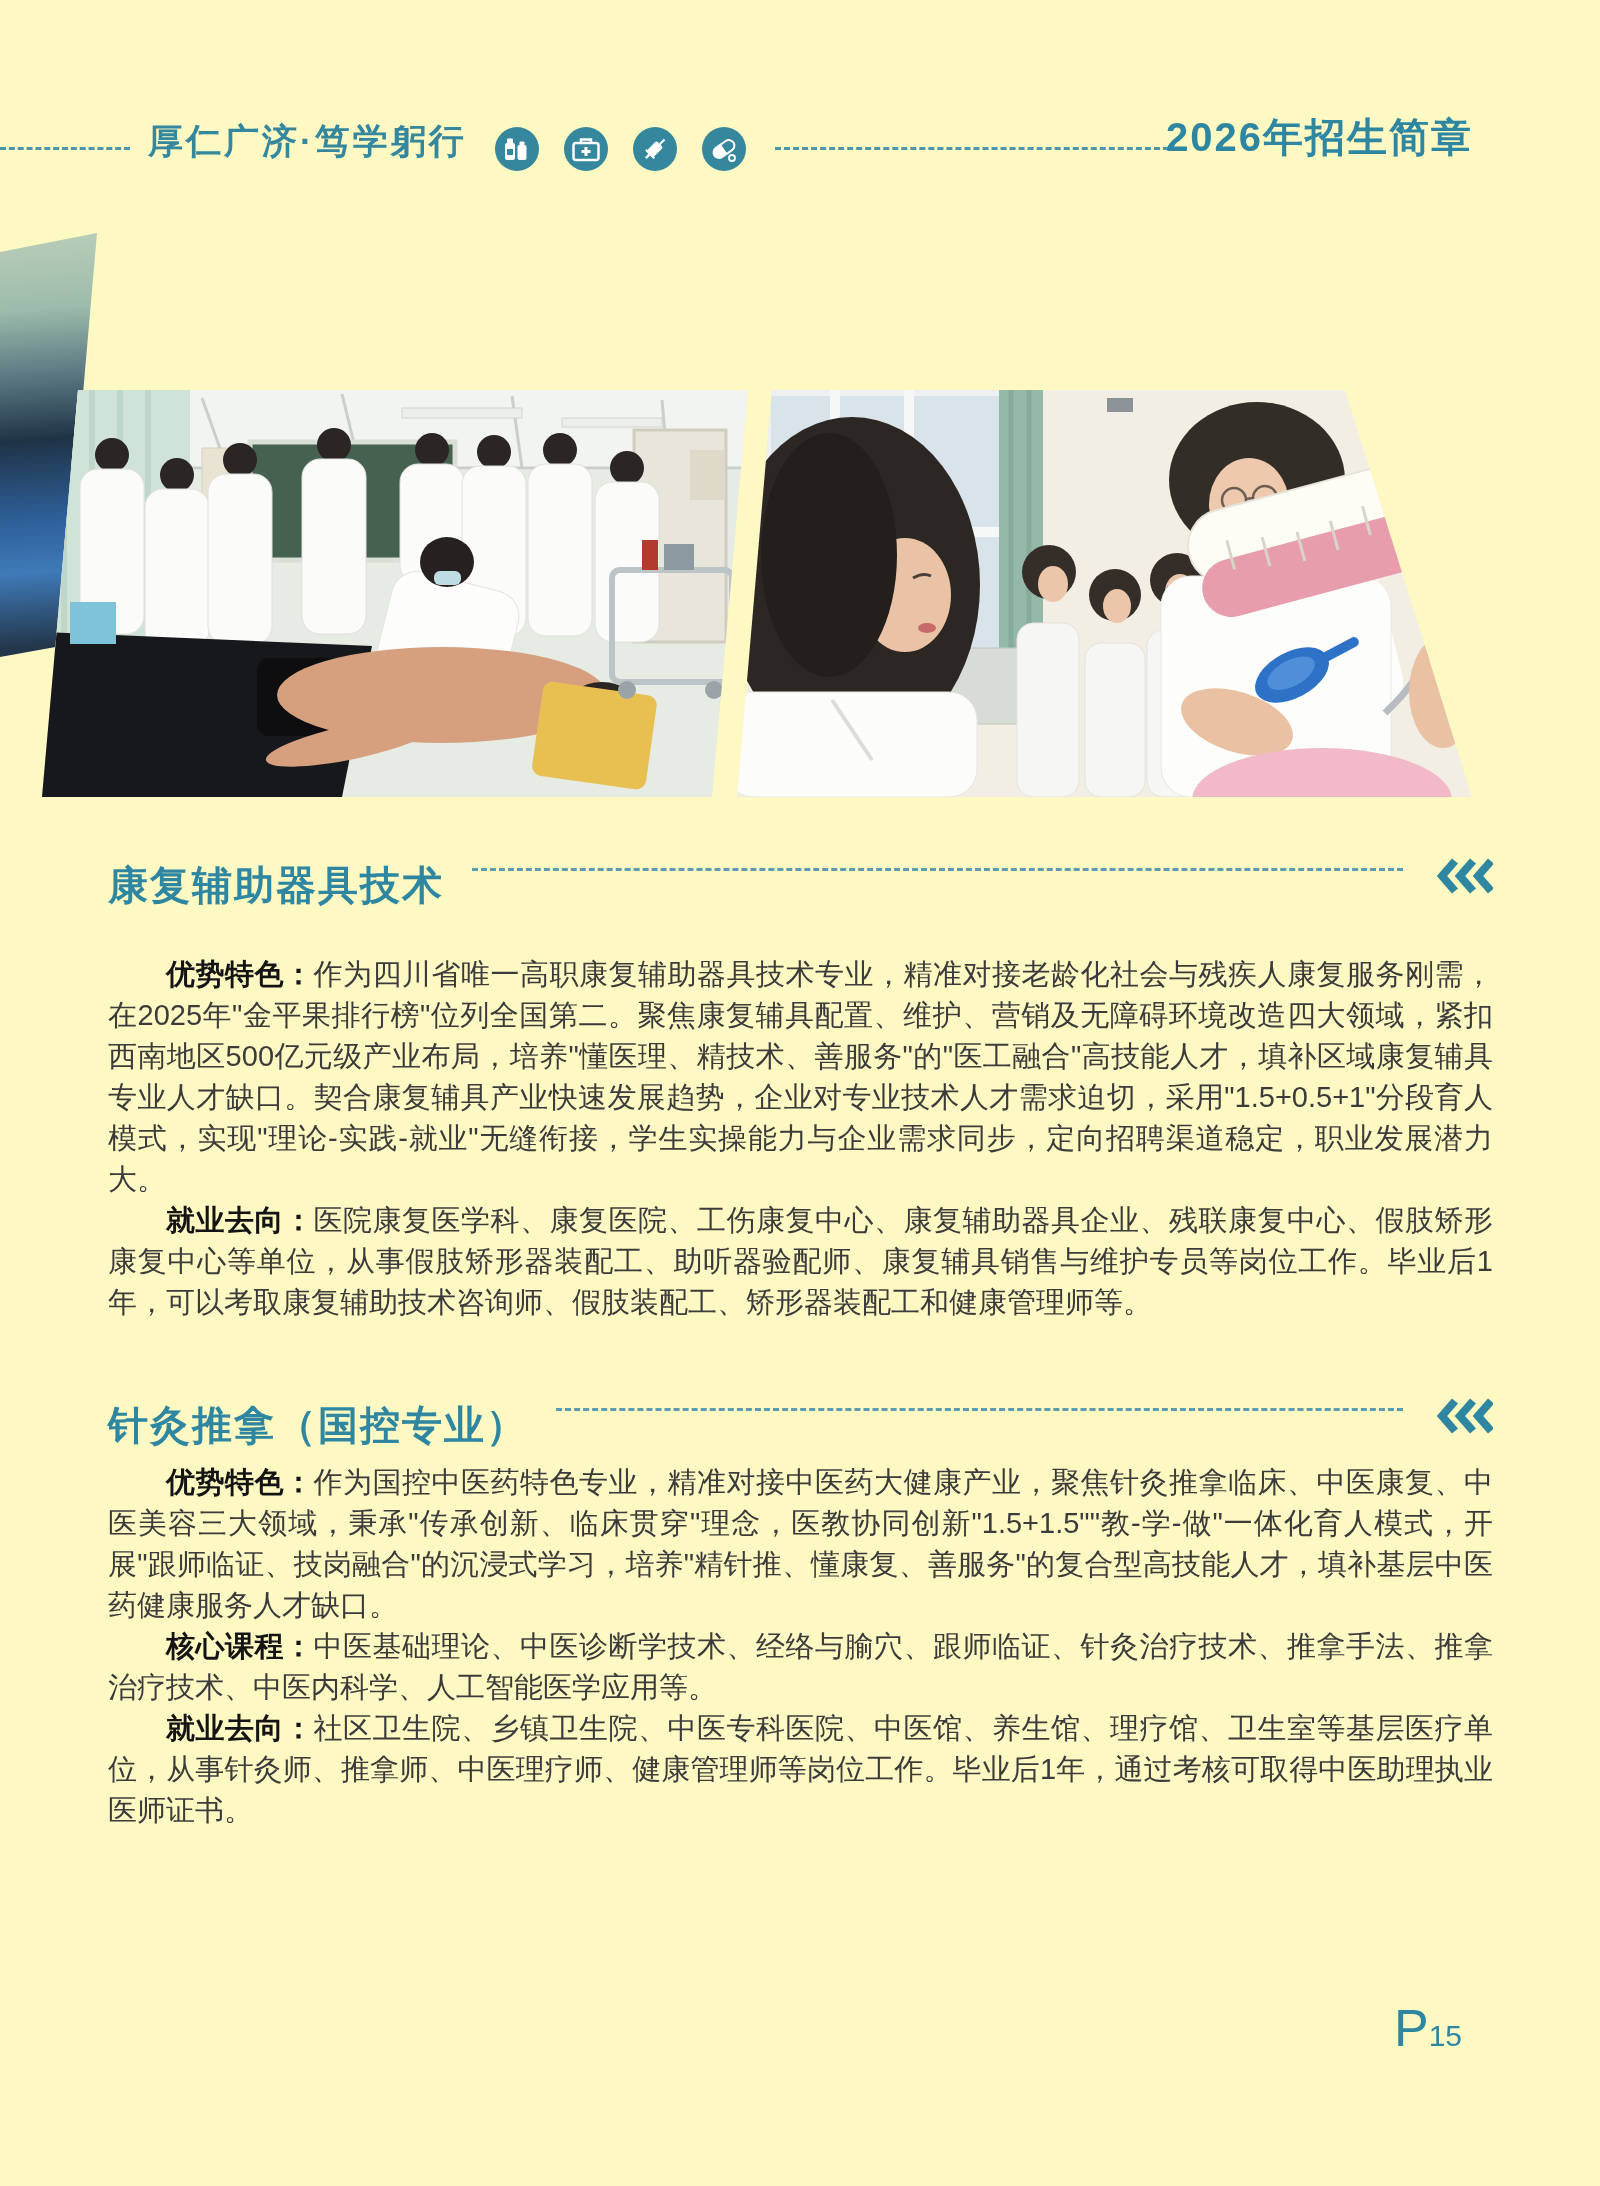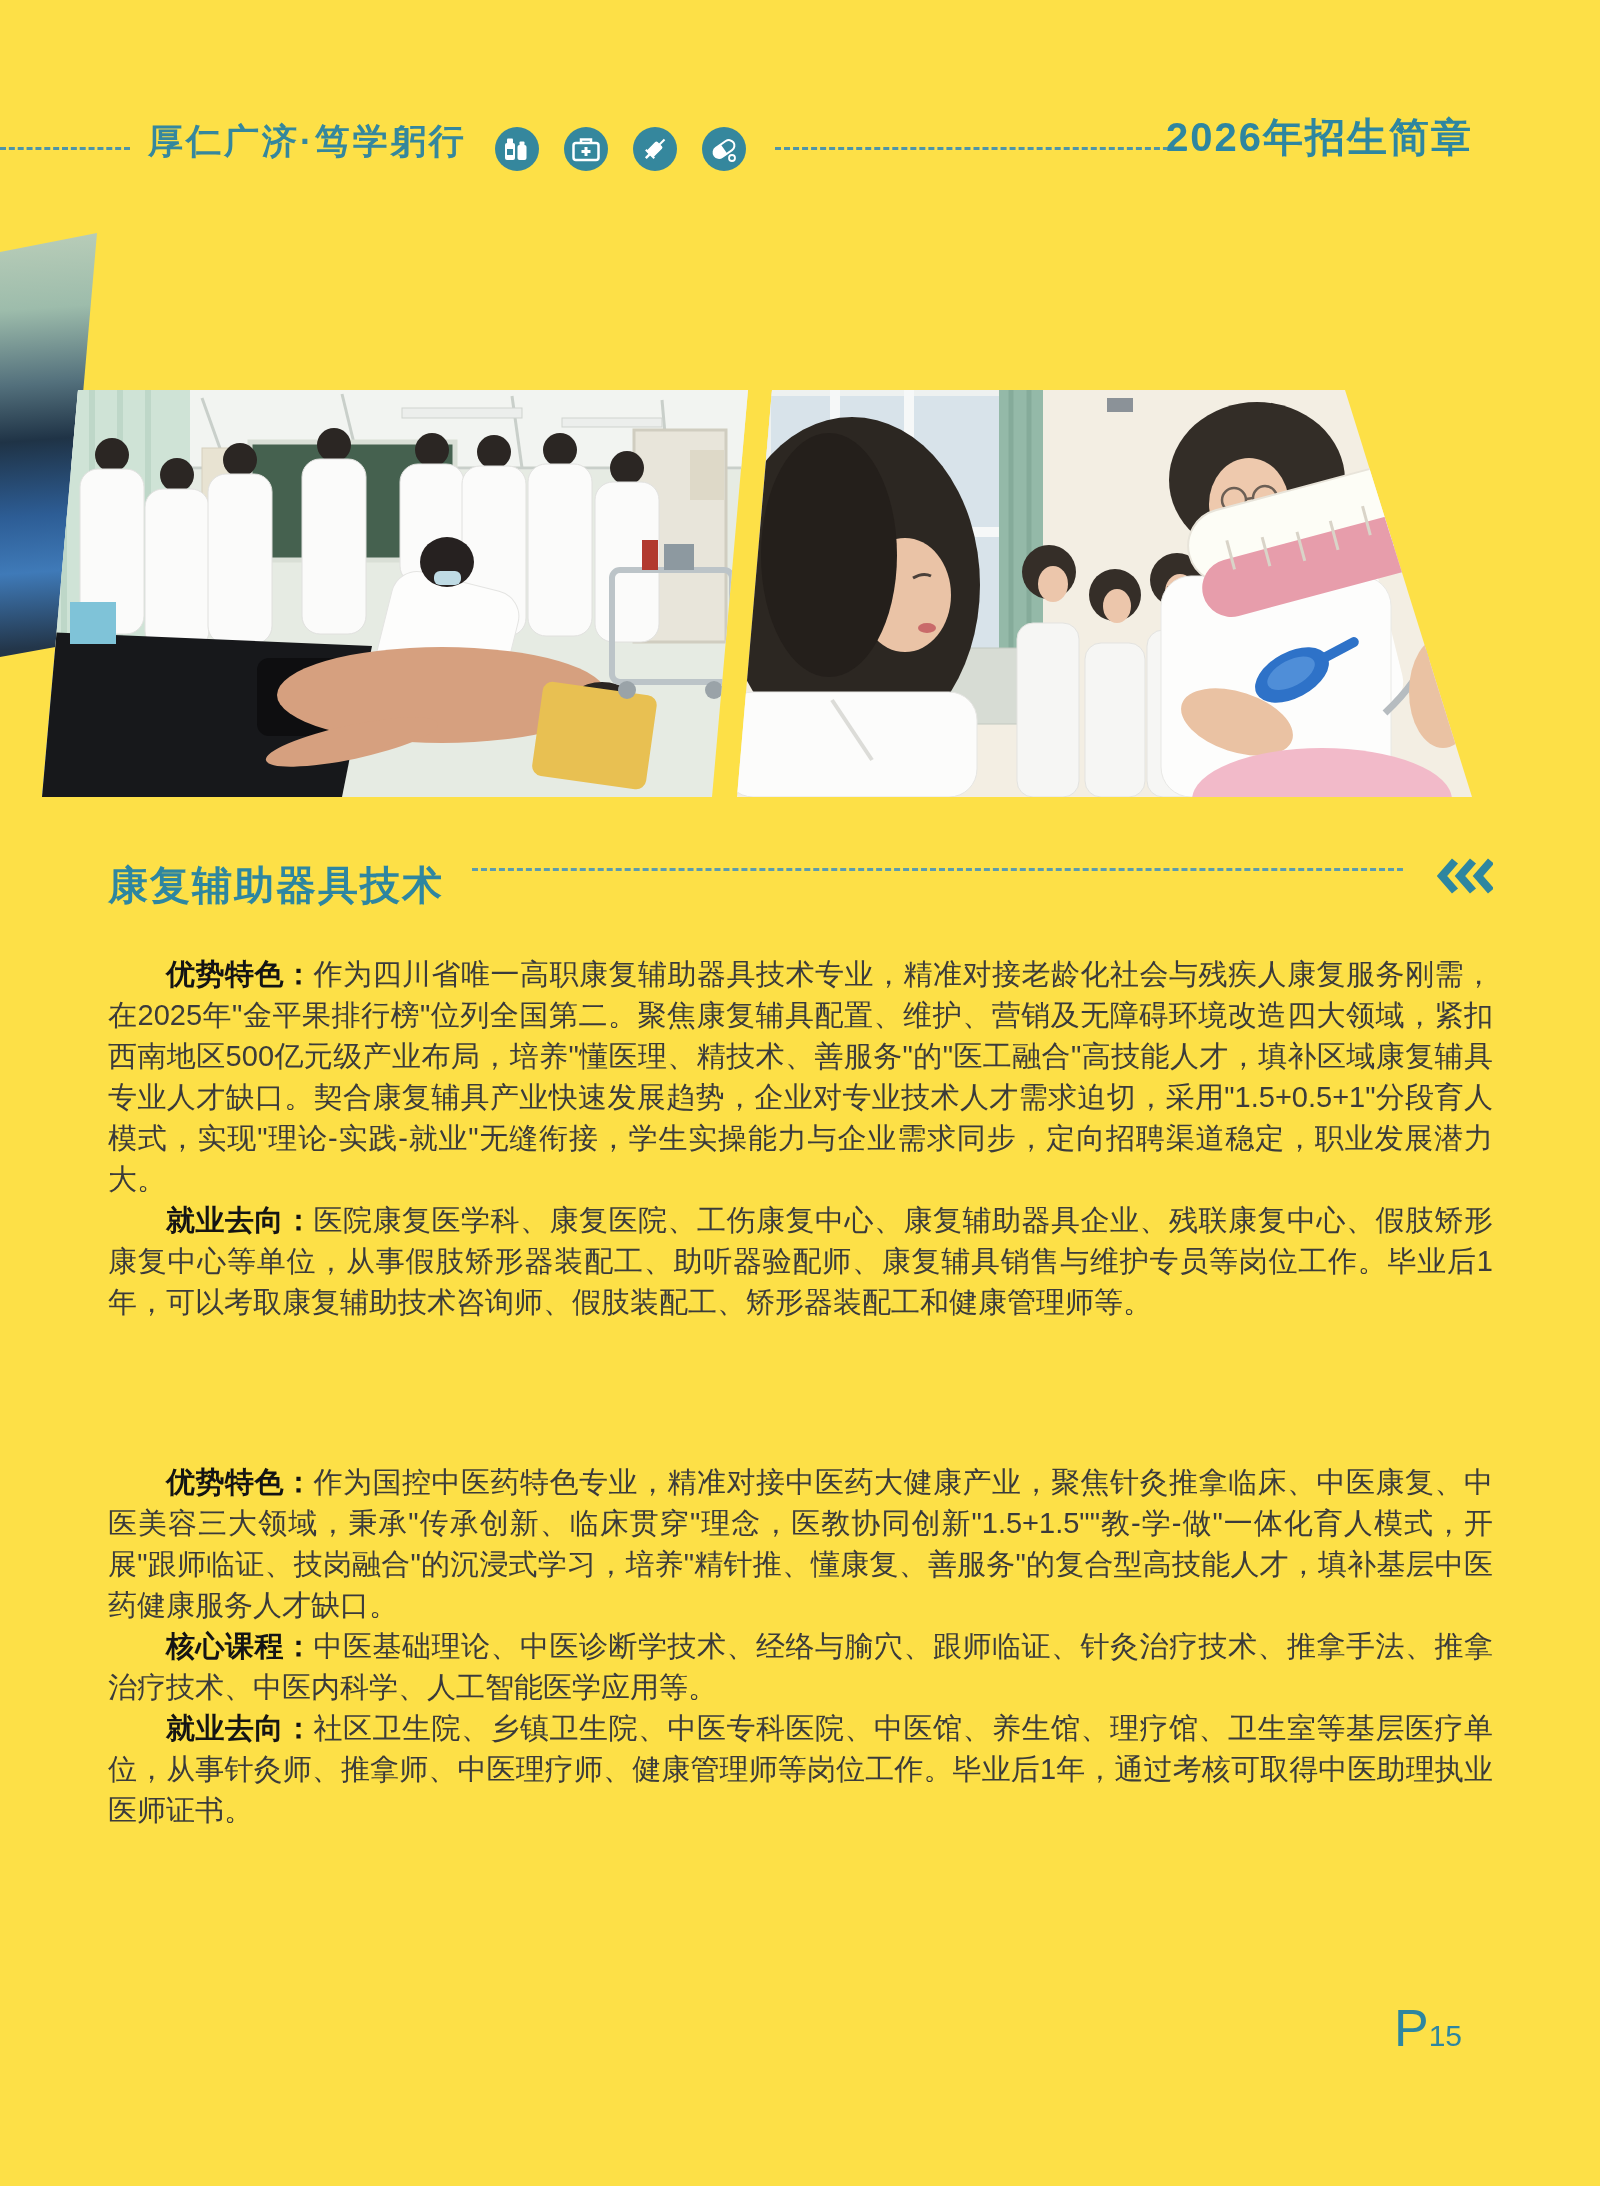--- a/index.html
+++ b/index.html
@@ -1,17 +1,17 @@
 <!DOCTYPE html>
 <html><head>
 <meta charset="utf-8">
 <style>
   html,body{margin:0;padding:0;background:#ffffff;}
   .page{
-    position:relative;width:1600px;height:2186px;background:#fde047;overflow:hidden;
+    position:relative;width:1600px;height:2186px;background:#fef9c3;overflow:hidden;
     font-family:"Liberation Sans","DejaVu Sans",sans-serif;
     text-decoration:underline;
   }
   .abs{position:absolute;}
   
   .dash-line{border-top:3px dashed #4e95a8;height:0;}
   .brand{left:148px;top:118px;font-size:35px;font-weight:600;color:#35879d;letter-spacing:3px;}
   .hdr-icons{left:494px;top:126px;display:flex;gap:23px;}
   .hdr-icons svg{display:block;}
   .hdr-title{left:1166px;top:110px;font-size:40px;font-weight:600;color:#2e86a0;letter-spacing:2px;}
@@ -269,20 +269,31 @@
         <polyline points="36,3 23,18 36,33"></polyline>
         <polyline points="54,3 41,18 54,33"></polyline>
       </g>
     </svg>
   </div>
   <div class="abs sec-body" style="top:922px;margin-top:32px;">
     <p><b>优势特色：</b><span>作为四川省唯一高职康复辅助器具技术专业，精准对接老龄化社会与残疾人康复服务刚需，在2025年"金平果排行榜"位列全国第二。聚焦康复辅具配置、维护、营销及无障碍环境改造四大领域，紧扣西南地区500亿元级产业布局，培养"懂医理、精技术、善服务"的"医工融合"高技能人才，填补区域康复辅具专业人才缺口。契合康复辅具产业快速发展趋势，企业对专业技术人才需求迫切，采用"1.5+0.5+1"分段育人模式，实现"理论-实践-就业"无缝衔接，学生实操能力与企业需求同步，定向招聘渠道稳定，职业发展潜力大。</span></p>
     <p><b>就业去向：</b><span>医院康复医学科、康复医院、工伤康复中心、康复辅助器具企业、残联康复中心、假肢矫形康复中心等单位，从事假肢矫形器装配工、助听器验配师、康复辅具销售与维护专员等岗位工作。毕业后1年，可以考取康复辅助技术咨询师、假肢装配工、矫形器装配工和健康管理师等。</span></p>
   </div>
 
+  <div class="abs sec-head" style="top:1398px;">
+    <h2>针灸推拿（国控专业）</h2>
+    <div class="hd-dash"></div>
+    <svg width="56" height="36" viewBox="0 0 56 36">
+      <g fill="none" stroke="#2e86a0" stroke-width="8">
+        <polyline points="18,3 5,18 18,33"></polyline>
+        <polyline points="36,3 23,18 36,33"></polyline>
+        <polyline points="54,3 41,18 54,33"></polyline>
+      </g>
+    </svg>
+  </div>
   <div class="abs sec-body" style="top:1462px;">
     <p><b>优势特色：</b><span>作为国控中医药特色专业，精准对接中医药大健康产业，聚焦针灸推拿临床、中医康复、中医美容三大领域，秉承"传承创新、临床贯穿"理念，医教协同创新"1.5+1.5""教-学-做"一体化育人模式，开展"跟师临证、技岗融合"的沉浸式学习，培养"精针推、懂康复、善服务"的复合型高技能人才，填补基层中医药健康服务人才缺口。</span></p>
     <p><b>核心课程：</b><span>中医基础理论、中医诊断学技术、经络与腧穴、跟师临证、针灸治疗技术、推拿手法、推拿治疗技术、中医内科学、人工智能医学应用等。</span></p>
     <p><b>就业去向：</b><span>社区卫生院、乡镇卫生院、中医专科医院、中医馆、养生馆、理疗馆、卫生室等基层医疗单位，从事针灸师、推拿师、中医理疗师、健康管理师等岗位工作。毕业后1年，通过考核可取得中医助理执业医师证书。</span></p>
   </div>
 
   <div class="abs pagenum">
     <span class="big">P</span><span class="small">15</span>
   </div>
 

